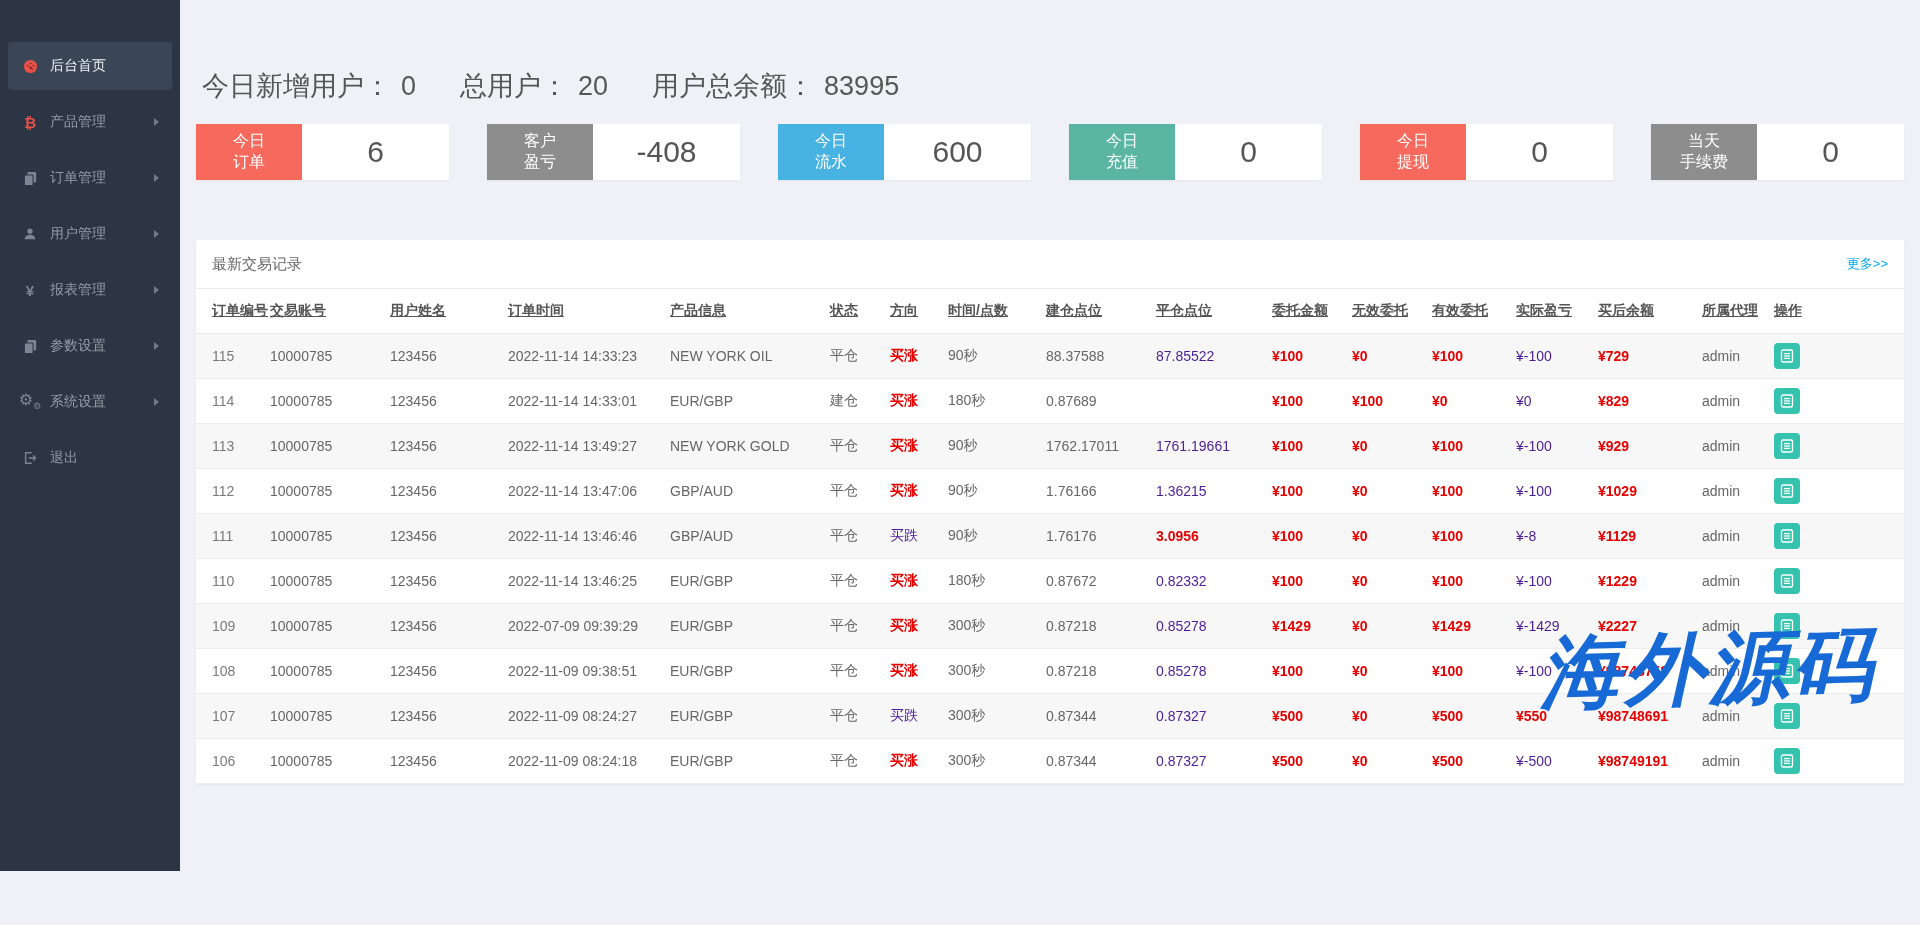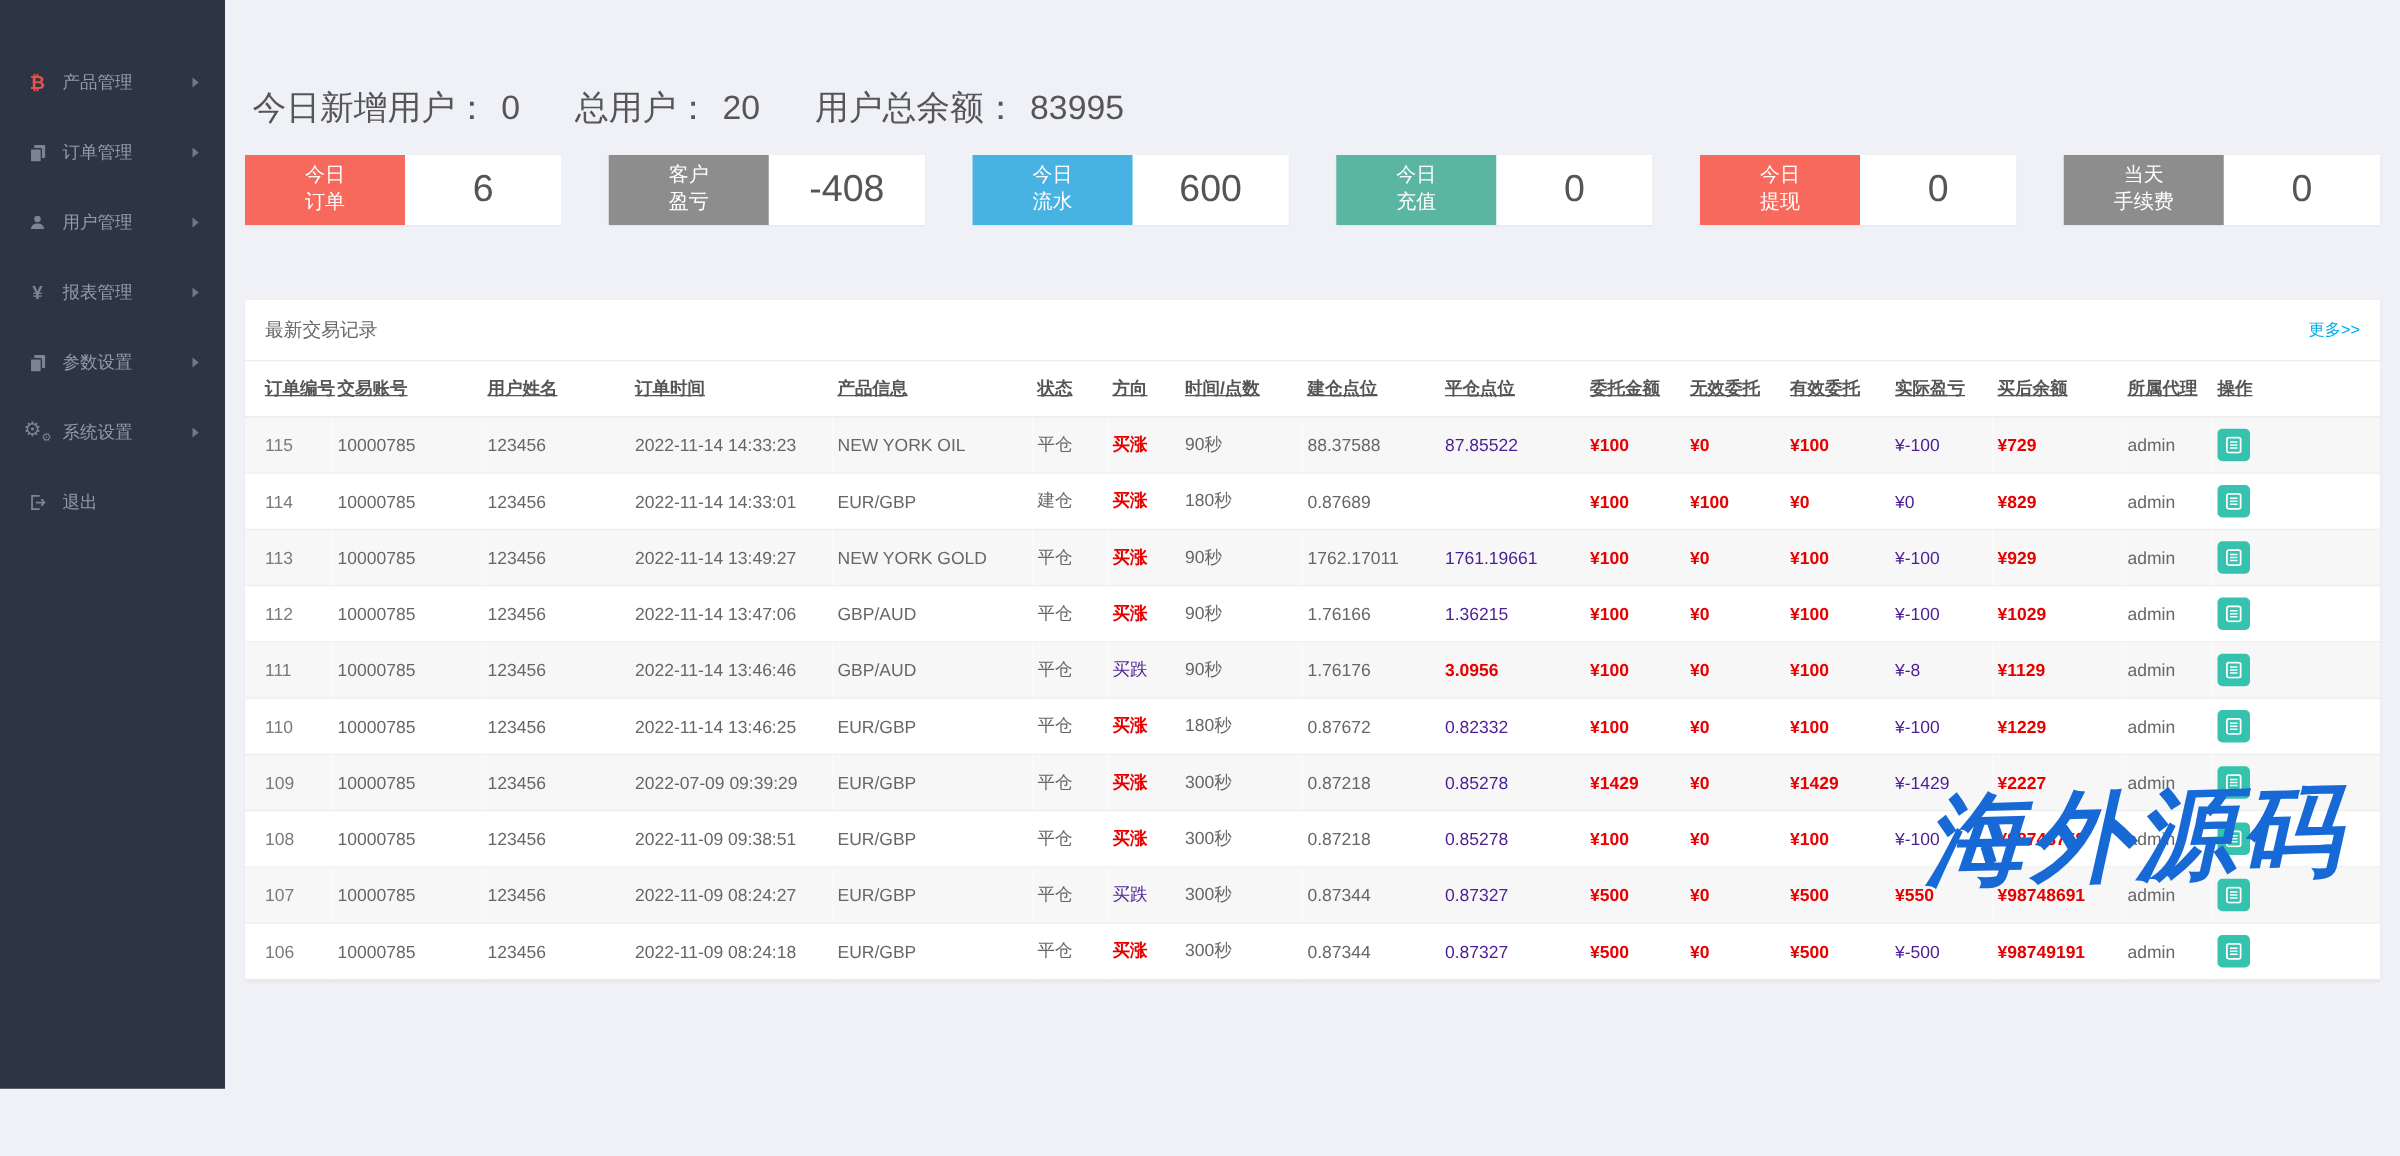--- a/index.html
+++ b/index.html
@@ -23,21 +23,21 @@
   .side-item.active{background:#3A4656;color:#eef1f4;}
   .side-item .icon{width:18px;display:flex;justify-content:center;align-items:center;font-size:15px;color:#7c8692;}
   .side-item .chev{margin-left:auto;width:0;height:0;border-top:4px solid transparent;border-bottom:4px solid transparent;
                    border-left:5px solid #707a86;}
   
   .main{flex:1;position:relative;background:#EFF1F6;overflow:hidden;}
   .stats-row{margin:70px 0 0 22px;display:flex;gap:44px;font-size:27px;font-weight:300;color:#565656;line-height:32px;}
   .stat-pair .stat-value{margin-left:10px;}
   .cards-row{margin:22px 16px 0;display:flex;gap:38px;}
   .stat-card{flex:1;height:56px;display:flex;background:#fff;box-shadow:0 1px 2px rgba(0,0,0,.05);}
-  .stat-card .tag{width:128px;color:#fff;font-size:16px;line-height:1.3;display:flex;flex-direction:column;
+  .stat-card .tag{width:106px;color:#fff;font-size:16px;line-height:1.3;display:flex;flex-direction:column;
                   align-items:center;justify-content:center;text-align:center;flex:none;}
   .stat-card .val{flex:1;display:flex;align-items:center;justify-content:center;
                   font-size:30px;font-weight:300;color:#555;}
   
   .panel{margin:60px 16px 0;background:#fff;border-radius:2px;box-shadow:0 1px 2px rgba(0,0,0,.05);}
   .panel-head{height:48px;display:flex;align-items:center;padding:0 16px;border-bottom:1px solid #ececec;
               color:#666;font-size:15px;text-align:right;}
   .more-link{margin-left:auto;font-size:13px;cursor:pointer;}
   table{width:100%;border-collapse:collapse;table-layout:fixed;font-size:14px;color:#666;}
   thead th{height:44px;text-align:left;font-weight:600;color:#555;border-bottom:1px solid #e6e6e6;
@@ -57,20 +57,33 @@
 </style>
 </head>
 <body>
 
 <div class="app">
 
 
   <div class="layout">
 
     <div class="sidebar" id="sidebar-menu">
+        <div class="side-item active">
+    <span class="icon">
+            <svg width="15" height="15" viewBox="0 0 16 16">
+              <circle cx="8" cy="8" r="7" fill="#E8514A"></circle>
+              <circle cx="5" cy="7" r="1" fill="#8c2f2a"></circle>
+              <circle cx="8" cy="4.6" r="1" fill="#8c2f2a"></circle>
+              <circle cx="11" cy="7" r="1" fill="#8c2f2a"></circle>
+              <path d="M8 9 L10.5 11.5" stroke="#8c2f2a" stroke-width="1.4"></path>
+              <circle cx="8" cy="9.4" r="1.5" fill="#8c2f2a"></circle>
+            </svg>
+          </span>
+    <span class="label">后台首页</span>
+  </div>
         <div class="side-item">
     <span class="icon">
             <span style="color:#E8514A;font-weight:bold;font-size:15px;">₿</span>
           </span>
     <span class="label">产品管理</span>
   <span class="chev"></span>
         </div>
         <div class="side-item">
     <span class="icon">
             <svg width="14" height="15" viewBox="0 0 16 17">

